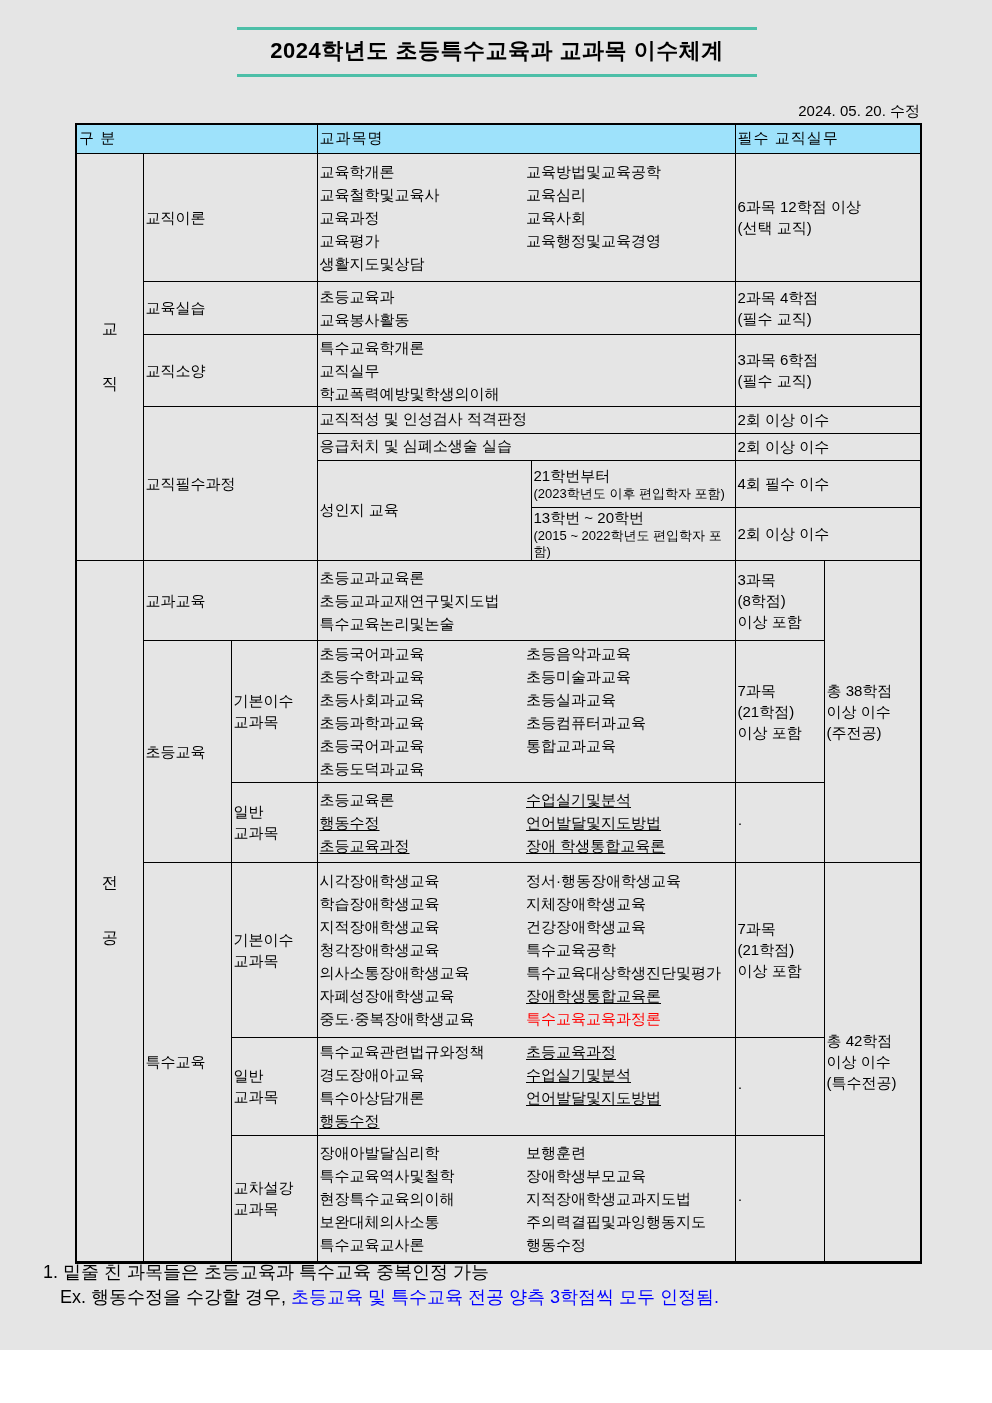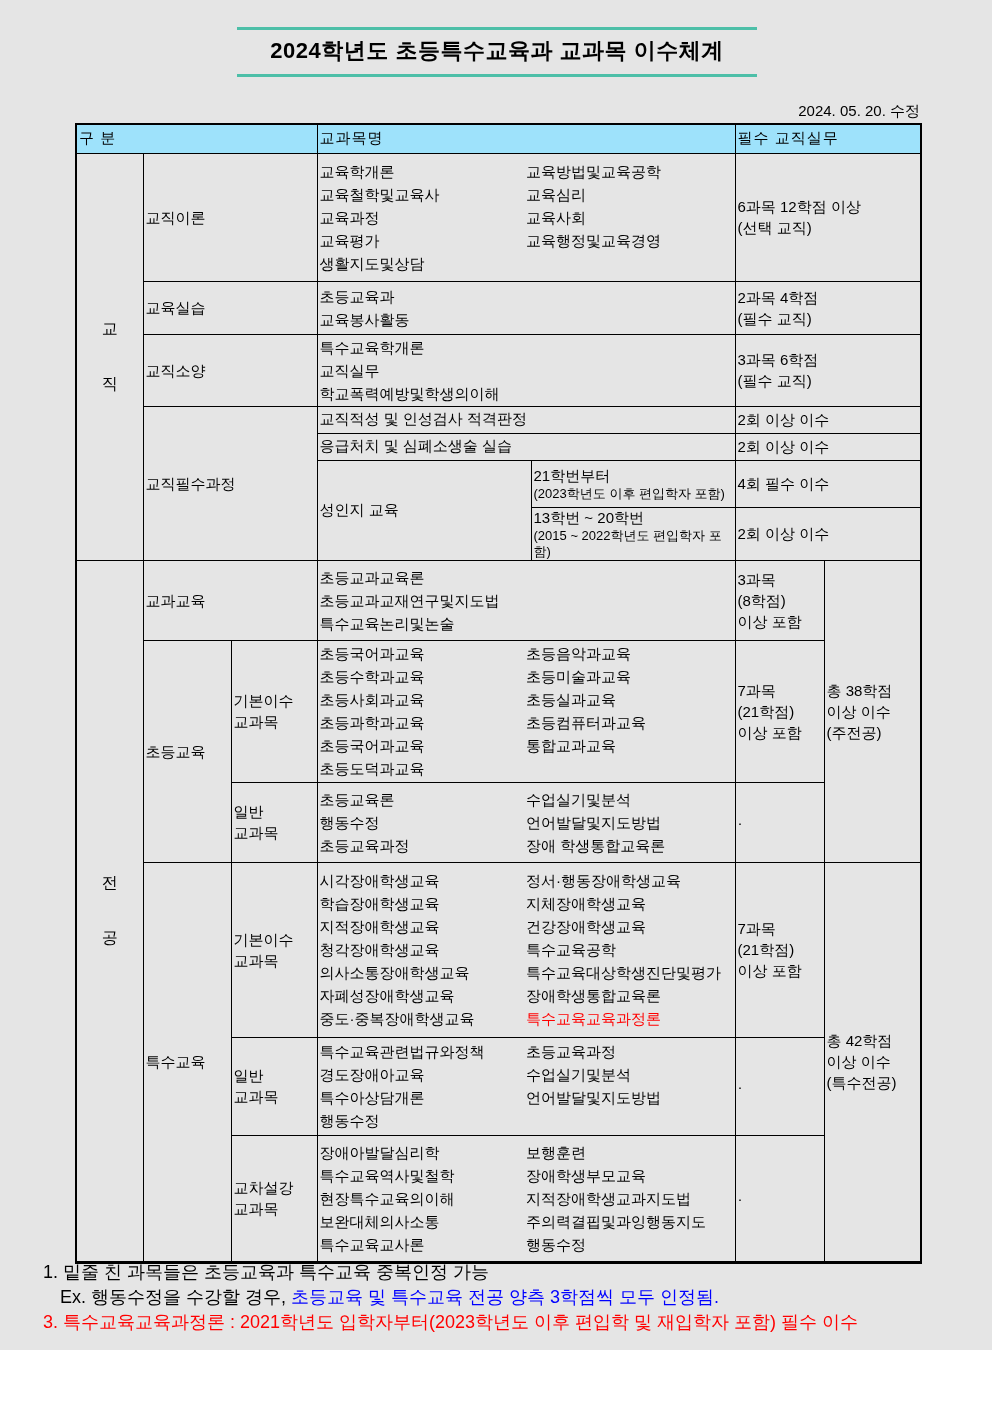--- a/index.html
+++ b/index.html
@@ -15,21 +15,21 @@
   table.curr td{border:1px solid #000;padding:0 2px;text-align:left;vertical-align:middle;
                 font-size:15px;overflow:hidden;}
   td.hd{background:var(--header-bg,#9ee2fb);font-size:16px;letter-spacing:1px;}
   td.lbl,td.req{white-space:pre-line;line-height:21px;}
   .vhead-inner{display:flex;flex-direction:column;align-items:center;justify-content:center;gap:34px;
                font-size:16px;}
   .two-col{display:flex;width:100%;}
   .two-col > div{flex:1 1 50%;}
   .one-col{width:100%;}
   .course{line-height:23px;}
-  .course.u{text-underline-offset:2px;}
+  .course.u{text-decoration:underline;text-underline-offset:2px;}
   .course.red{color:var(--note-red,#ff0000);}
   .cohort .main{font-size:15px;line-height:20px;}
   .cohort .sub{font-size:13px;line-height:16px;}
   .notes{position:absolute;left:43px;top:1260px;width:920px;}
   .note-line{font-size:18px;line-height:25px;white-space:pre;}
   .note-line.indent{padding-left:17px;}
   .seg-blue{color:var(--note-blue,#0000ff);}
   .seg-red{color:var(--note-red,#ff0000);}
 </style>
 </head>
@@ -290,16 +290,15 @@
           </div>
         </td>
         <td class="req">·</td>
       </tr>
     </tbody>
   </table>
 
   <div class="notes">
       <div class="note-line"><span>1. 밑줄 친 과목들은 초등교육과 특수교육 중복인정 가능</span></div>
       <div class="note-line indent"><span>Ex. 행동수정을 수강할 경우, </span><span class="seg-blue">초등교육 및 특수교육 전공 양측 3학점씩 모두 인정됨.</span></div>
-      <div class="note-line"><span class="seg-red">3. 특수교육교육과정론 : 2021학년도 입학자부터(2023학년도 이후 편입학 및 재입학자 포함) 필수 이수</span></div>
     </div>
 
 </div>
 
 </body></html>

